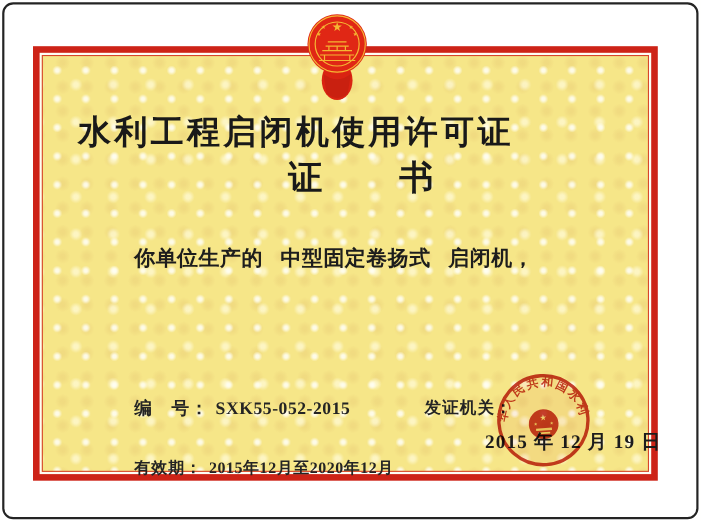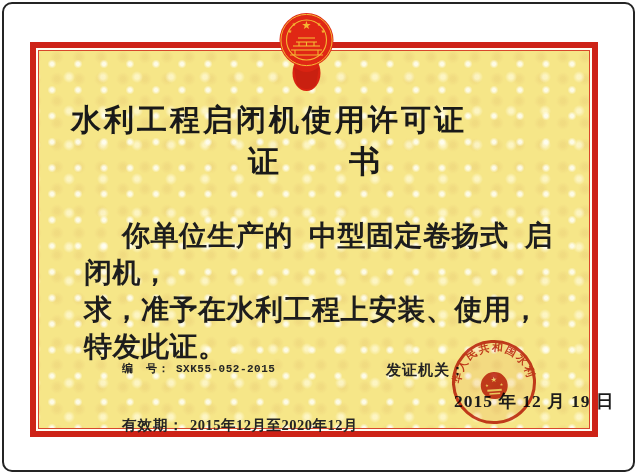--- a/index.html
+++ b/index.html
@@ -30,42 +30,42 @@
   }
   
   .emblem { position:absolute; left:278px; top:11px; width:57px; height:86px; z-index:5; }
   
   .title {
     position:absolute; left:39px; top:100px; width:550px; text-align:left;
     font-size:30px; font-weight:bold; color:#191919; letter-spacing:3px; z-index:4;margin-left:32px;
   }
   .cert-word {
     position:absolute; left:39px; top:141px; width:550px; text-align:center;
-    font-size:31px; font-weight:bold; color:#191919; z-index:4;
+    font-size:31px; font-weight:bold; color:#191919; z-index:4;padding-left:14px;
   }
   .cert-word .gap { display:inline-block; width:70px; }
   .company {
     position:absolute; left:86px; top:183px; font-size:23px; font-style:italic;
     font-weight:bold; color:#2b2b2b; letter-spacing:2px; z-index:4;
   }
   .body-text {
     position:absolute; left:84px; top:217px; width:482px; z-index:4;
-    font-size:28px; font-weight:bold; color:#1d1d1d; line-height:37px; letter-spacing:0.5px;
+    font-size:19px; font-weight:bold; color:#1d1d1d; line-height:37px; letter-spacing:0.5px;
   }
   .body-text .line1 .indent { display:inline-block; width:38px; }
   .body-text .line1 .blank { margin:0 16px; }
   
   .row { position:absolute; z-index:4; font-weight:bold; color:#242424; }
-  .row-serial   { left:122px; top:361px; font-size:11px;font-family:Liberation Mono, monospace; }
+  .row-serial   { left:122px; top:361px; font-size:16px; }
   .row-validity { left:122px; top:388px; font-size:14.5px;margin-top:28px; }
   .row-authority{ left:386px; top:361px; font-size:15px; }
   .field-label { letter-spacing:1px; }
   .field-value { margin-left:6px; letter-spacing:0.5px; }
   .issue-date {
-    position:absolute; left:454px; top:389px; z-index:6;
+    position:absolute; left:441px; top:389px; z-index:6;
     font-size:17.5px; font-weight:bold; color:#1c1c1c; letter-spacing:1px; white-space:nowrap;
   }
   
   .seal {
     position:absolute; left:449px; top:337px; width:90px; height:90px; z-index:7;
     mix-blend-mode:multiply; opacity:0.93; transform:rotate(-4deg);
   }
 </style>
 </head>
 <body>
@@ -107,21 +107,20 @@
   </div>
 
   <div class="title">水利工程启闭机使用许可证</div>
   <div class="cert-word">
     <span>证</span><span class="gap"></span><span>书</span>
   </div>
 
 
   <div class="body-text">
     <div class="line1"><span class="indent"></span><span>你单位生产的</span><span class="blank">中型固定卷扬式</span><span>启闭机，</span></div>
-    <div>求，准予在水利工程上安装、使用，特发此证。</div>
   </div>
 
   <div class="row row-serial">
     <span class="field-label">编　号：</span><span class="field-value">SXK55-052-2015</span>
   </div>
   <div class="row row-validity">
     <span class="field-label">有效期：</span><span class="field-value">2015年12月至2020年12月</span>
   </div>
   <div class="row row-authority">
     <span class="field-label">发证机关：</span>

